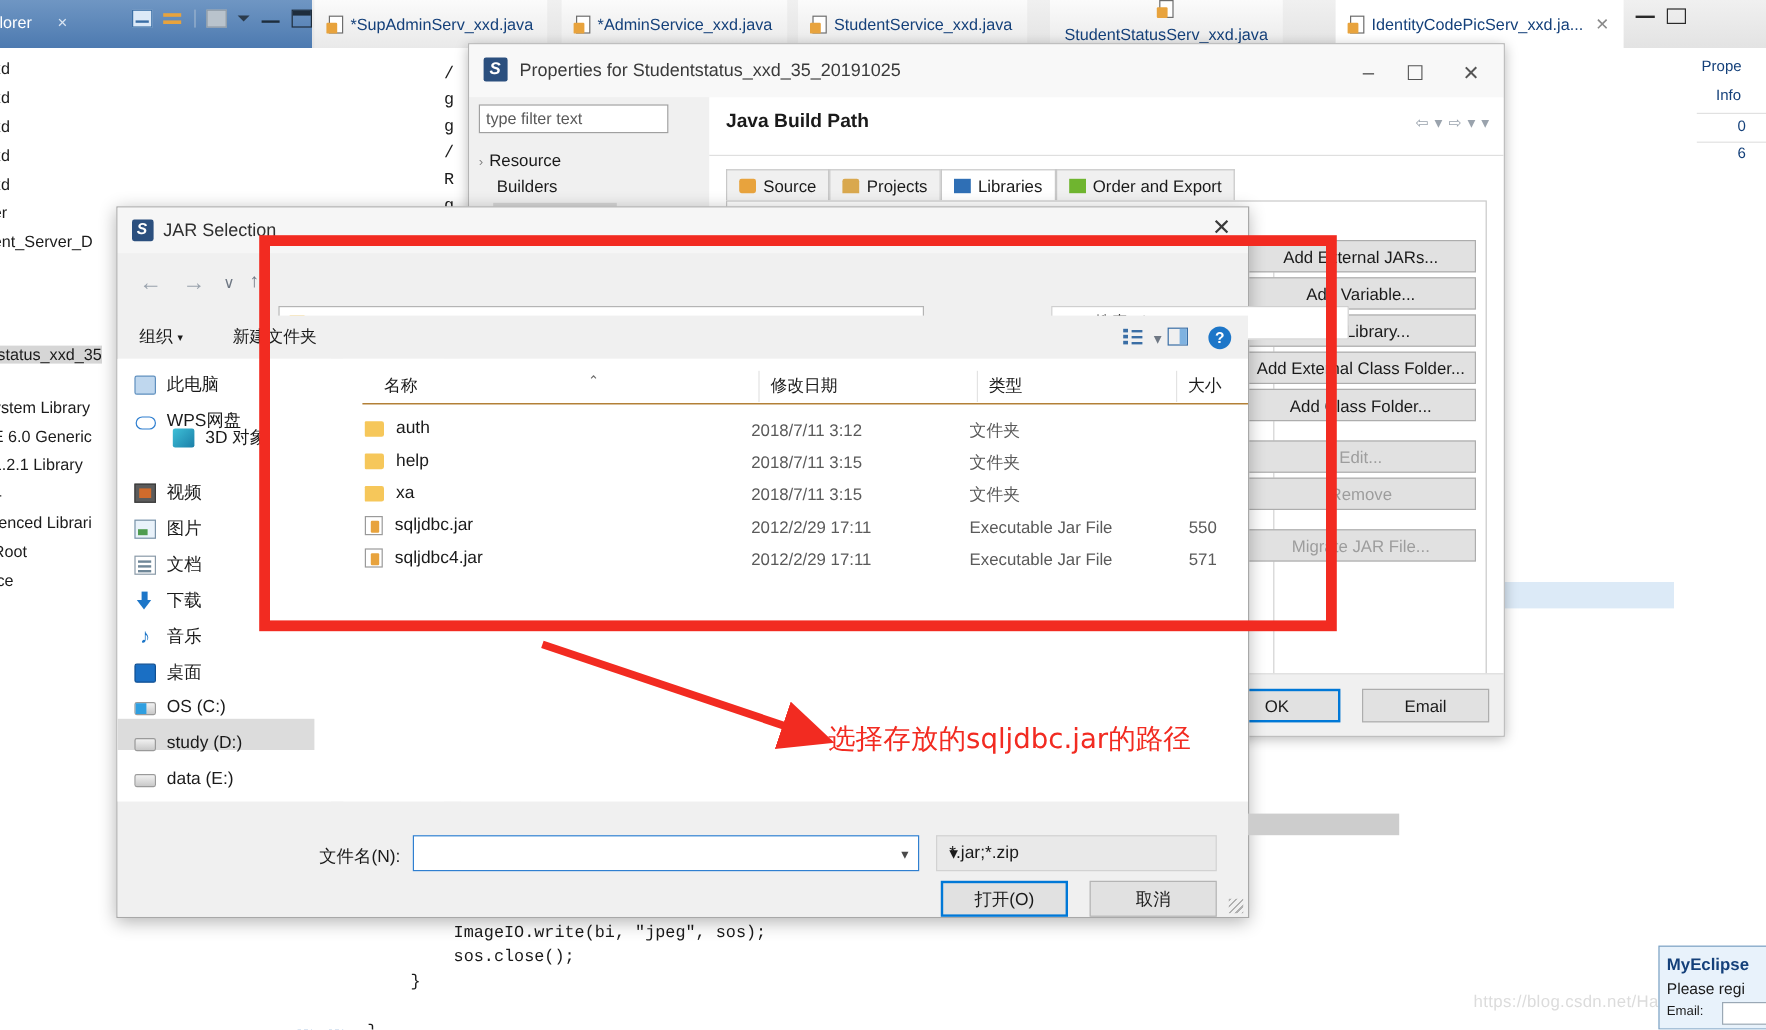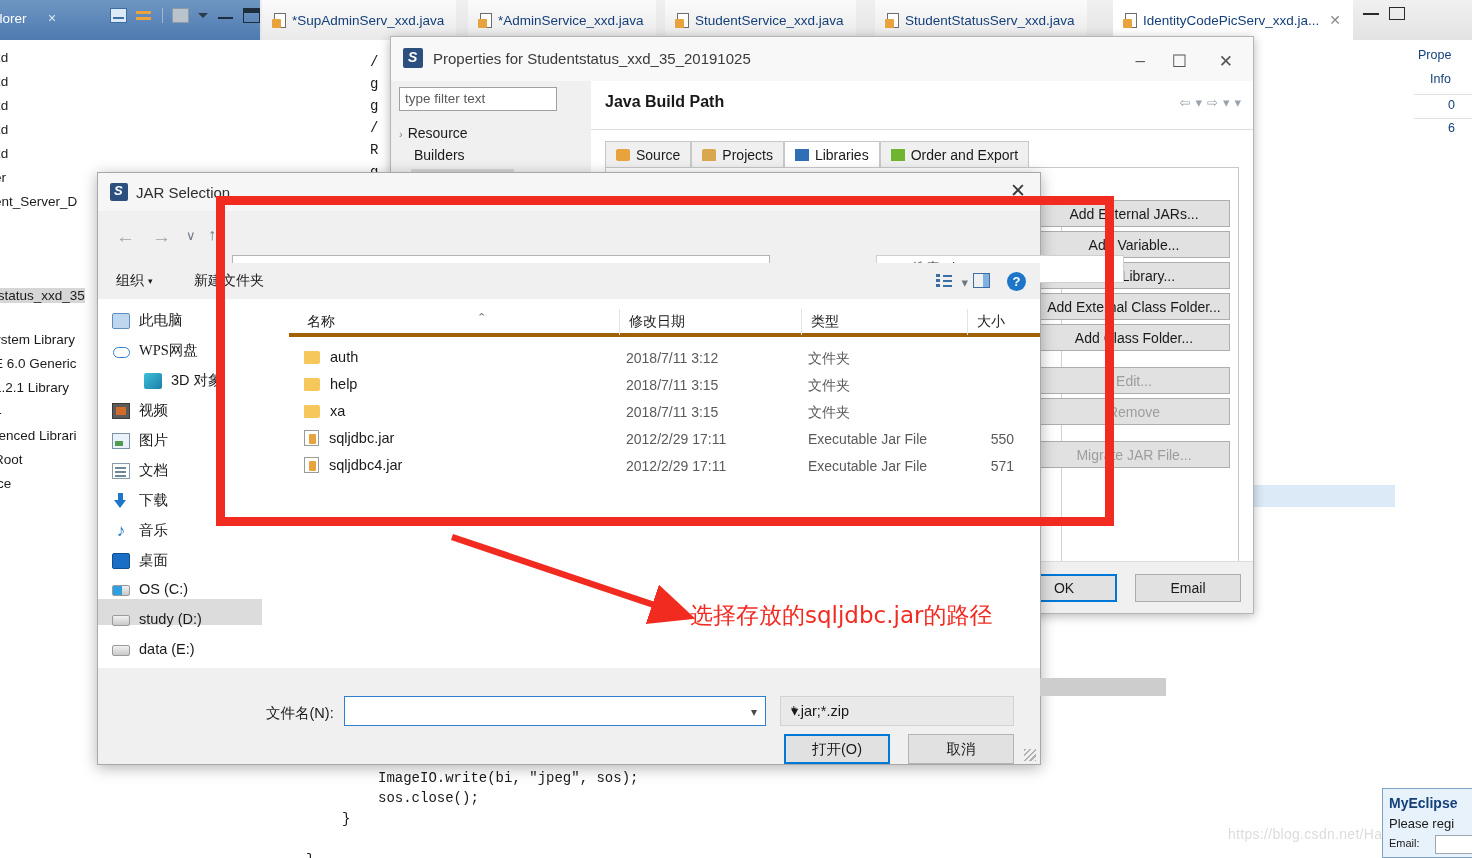--- a/index.html
+++ b/index.html
@@ -215,21 +215,21 @@
   .sbi.desk{background:#1a6fc4;border:1.6px solid #0f4f92;border-radius:2px;}
   .sbi.drv{background:linear-gradient(#f2f2f2,#c9c9c9);border:1.4px solid #9a9a9a;border-radius:2px;height:11px;margin-top:3px;}
   .sbi.drvwin:before{content:"";position:absolute;left:0;top:0;width:9px;height:9px;background:#2f9fe0;}
 
   .sb-scroll{position:absolute;left:272px;top:0;width:14px;bottom:0;background:#f0f0f0;}
   .sb-thumb{position:absolute;left:0;top:146px;width:14px;height:44px;background:#c4c4c4;}
   .sb-up,.sb-dn{position:absolute;left:0;width:14px;height:16px;color:#5a5a5a;font-size:10px;text-align:center;line-height:16px;}
   .sb-up{top:0;} .sb-dn{bottom:0;}
 
   .jd-files{position:absolute;left:188px;top:0;right:0;bottom:0;background:#ffffff;}
-  .fh-row{position:absolute;left:3px;right:0;top:8px;height:30px;border-bottom:4px solid #a16207;text-decoration:underline;}
+  .fh-row{position:absolute;left:16px;right:0;top:8px;height:30px;border-bottom:1px solid #a16207;text-decoration:underline;}
   .fh{position:absolute;top:6px;font-size:14px;color:#1a1a1a;}
   .fh-div{position:absolute;top:2px;width:1px;height:26px;background:#e3e3e3;}
   .sort-caret{position:absolute;left:170px;top:-2px;color:#6f6f6f;font-size:11px;}
 
   .frow{position:absolute;left:0;right:0;height:27px;}
   .fname{position:absolute;left:18px;top:4px;display:flex;align-items:center;gap:10px;font-size:14.5px;color:#1a1a1a;}
   .fdate{position:absolute;left:340px;top:5px;font-size:14px;color:#5a5a5a;}
   .ftype{position:absolute;left:522px;top:5px;font-size:14px;color:#5a5a5a;}
   .fsize{position:absolute;left:690px;top:5px;font-size:14px;color:#5a5a5a;text-align:right;width:38px;}
   .ic-folder{width:16px;height:13px;background:#f6c75a;border-radius:1px 2px 2px 1px;flex:none;}
@@ -348,21 +348,21 @@
       <span>*SupAdminServ_xxd.java</span>
     </div>
     <div class="editor-tab" style="left:468px;">
       <span class="jdoc-icon"></span>
       <span>*AdminService_xxd.java</span>
     </div>
     <div class="editor-tab" style="left:665px;">
       <span class="jdoc-icon"></span>
       <span>StudentService_xxd.java</span>
     </div>
-    <div class="editor-tab" style="left:875px;">
+    <div class="editor-tab" style="left:875px;flex-direction:column;">
       <span class="jdoc-icon"></span>
       <span>StudentStatusServ_xxd.java</span>
     </div>
     <div class="editor-tab active" style="left:1113px;">
       <span class="jdoc-icon"></span>
       <span>IdentityCodePicServ_xxd.ja...</span>
       <span class="tab-x">✕</span>
     </div>
 
     <div class="win-btns" style="left:1363px;">
@@ -505,25 +505,25 @@
   </div>
 
   <div class="jd-body">
 
     <div class="jd-sidebar">
       <div class="sb-row-sel" style="top:300px;"></div>
       <div class="sb-item" style="top:12px;">
           <span class="sbi pc"></span>
           <span>此电脑</span>
         </div>
-      <div class="sb-item" style="top:42px;font-family:Liberation Serif, serif;">
+      <div class="sb-item" style="top:42px;">
           <span class="sbi cloud"></span>
           <span>WPS网盘</span>
         </div>
-      <div class="sb-item" style="top:72px;padding-left:32px;">
+      <div class="sb-item" style="top:56px;padding-left:32px;">
           <span class="sbi cube"></span>
           <span>3D 对象</span>
         </div>
       <div class="sb-item" style="top:102px;">
           <span class="sbi vid"></span>
           <span>视频</span>
         </div>
       <div class="sb-item" style="top:132px;">
           <span class="sbi pic"></span>
           <span>图片</span>

